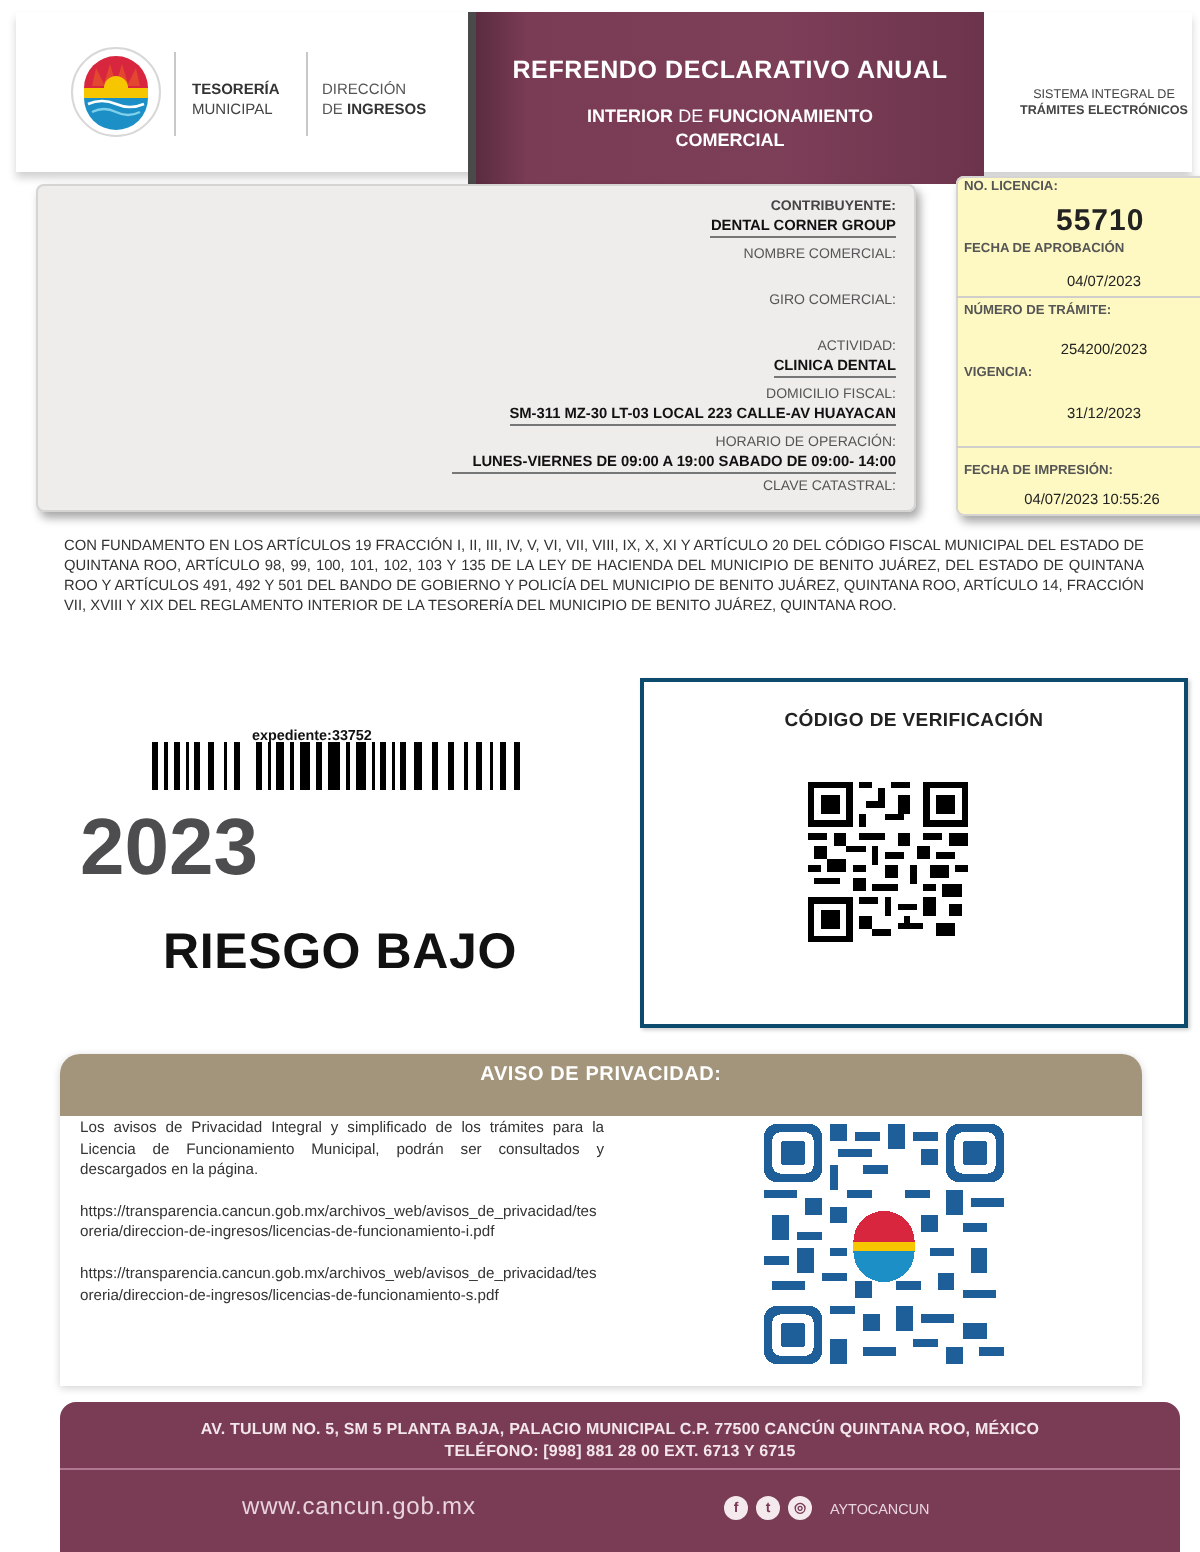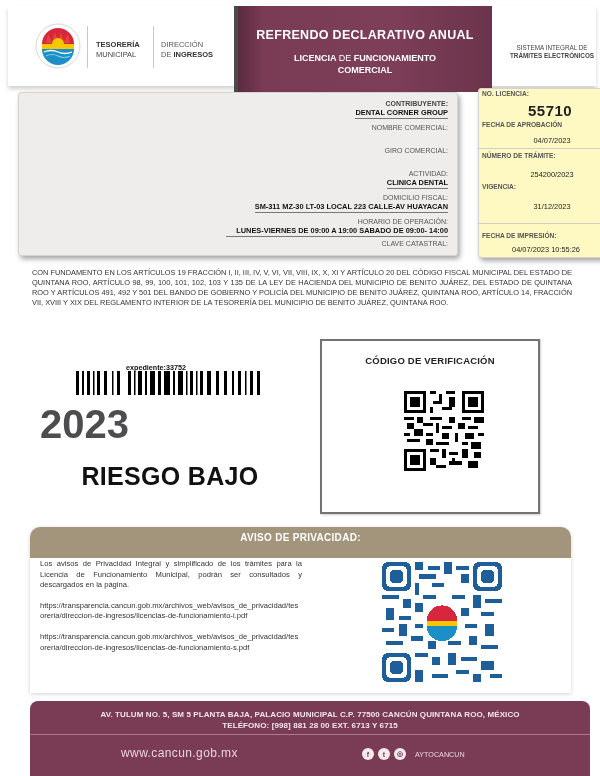--- a/index.html
+++ b/index.html
@@ -37,21 +37,21 @@
   
   .legal { position: absolute; left: 32px; top: 268px; width: 540px; font-size: 7.4px; line-height: 10px; color: #333; text-align: justify; }
 
   
   .exp { position: absolute; left: 126px; top: 363px; font-size: 7.2px; font-weight: 700; color: #111; }
   .barcode { position: absolute; left: 76px; top: 371px; width: 185px; height: 24px; }
   .year { position: absolute; left: 40px; top: 402px; width: 260px; text-align: left; font-size: 40px; font-weight: 700; color: #4d4d4f; }
   .risk { position: absolute; left: 40px; top: 462px; width: 260px; text-align: center; font-size: 25px; font-weight: 700; color: #111; letter-spacing: 0.3px; }
 
   
-  .verify { position: absolute; left: 320px; top: 339px; width: 220px; height: 175px; background: #fff; border: 2px solid #737373; box-shadow: 1px 1px 2px rgba(0,0,0,0.2); }
+  .verify { position: absolute; left: 320px; top: 339px; width: 274px; height: 175px; background: #fff; border: 2px solid #0c4a6e; box-shadow: 1px 1px 2px rgba(0,0,0,0.2); }
   .verify .vt { position: absolute; top: 14px; width: 100%; text-align: center; font-size: 9.5px; font-weight: 700; color: #222; letter-spacing: 0.2px; }
   .qr1 { position: absolute; left: 82px; top: 50px; width: 80px; height: 80px; }
 
   
   .priv-wrap { position: absolute; left: 30px; top: 527px; width: 541px; height: 166px; background: #fff; border-radius: 10px 10px 0 0; box-shadow: 0 1px 4px rgba(0,0,0,0.18); }
   .priv-head { height: 31px; background: #a3957b; border-radius: 10px 10px 0 0; color: #fff; text-align: center; font-size: 10px; font-weight: 700; line-height: 21px; letter-spacing: 0.3px; }
   .priv-text { position: absolute; left: 10px; top: 32px; width: 262px; font-size: 7.6px; line-height: 10.6px; color: #333; }
   .priv-text p { margin-bottom: 10px; }
   .priv-text .just { text-align: justify; }
   .qr2 { position: absolute; left: 352px; top: 35px; width: 120px; height: 120px; }
@@ -87,21 +87,21 @@
     <span>MUNICIPAL</span>
   </div>
   <div class="vdiv" style="left:145px"></div>
   <div class="dir">
     <span>DIRECCIÓN</span><br>
     <span>DE</span> <b>INGRESOS</b>
   </div>
   <div class="banner">
     <div class="t1">REFRENDO DECLARATIVO ANUAL</div>
     <div class="t2">
-      <span>LICENCIA</span>
+      <span>INTERIOR</span>
       <span class="de">DE</span>
       <span>FUNCIONAMIENTO</span><br>
       <span>COMERCIAL</span>
     </div>
   </div>
   <div class="site">
     <span>SISTEMA INTEGRAL DE</span><br>
     <b>TRÁMITES ELECTRÓNICOS</b>
   </div>
 </div>

